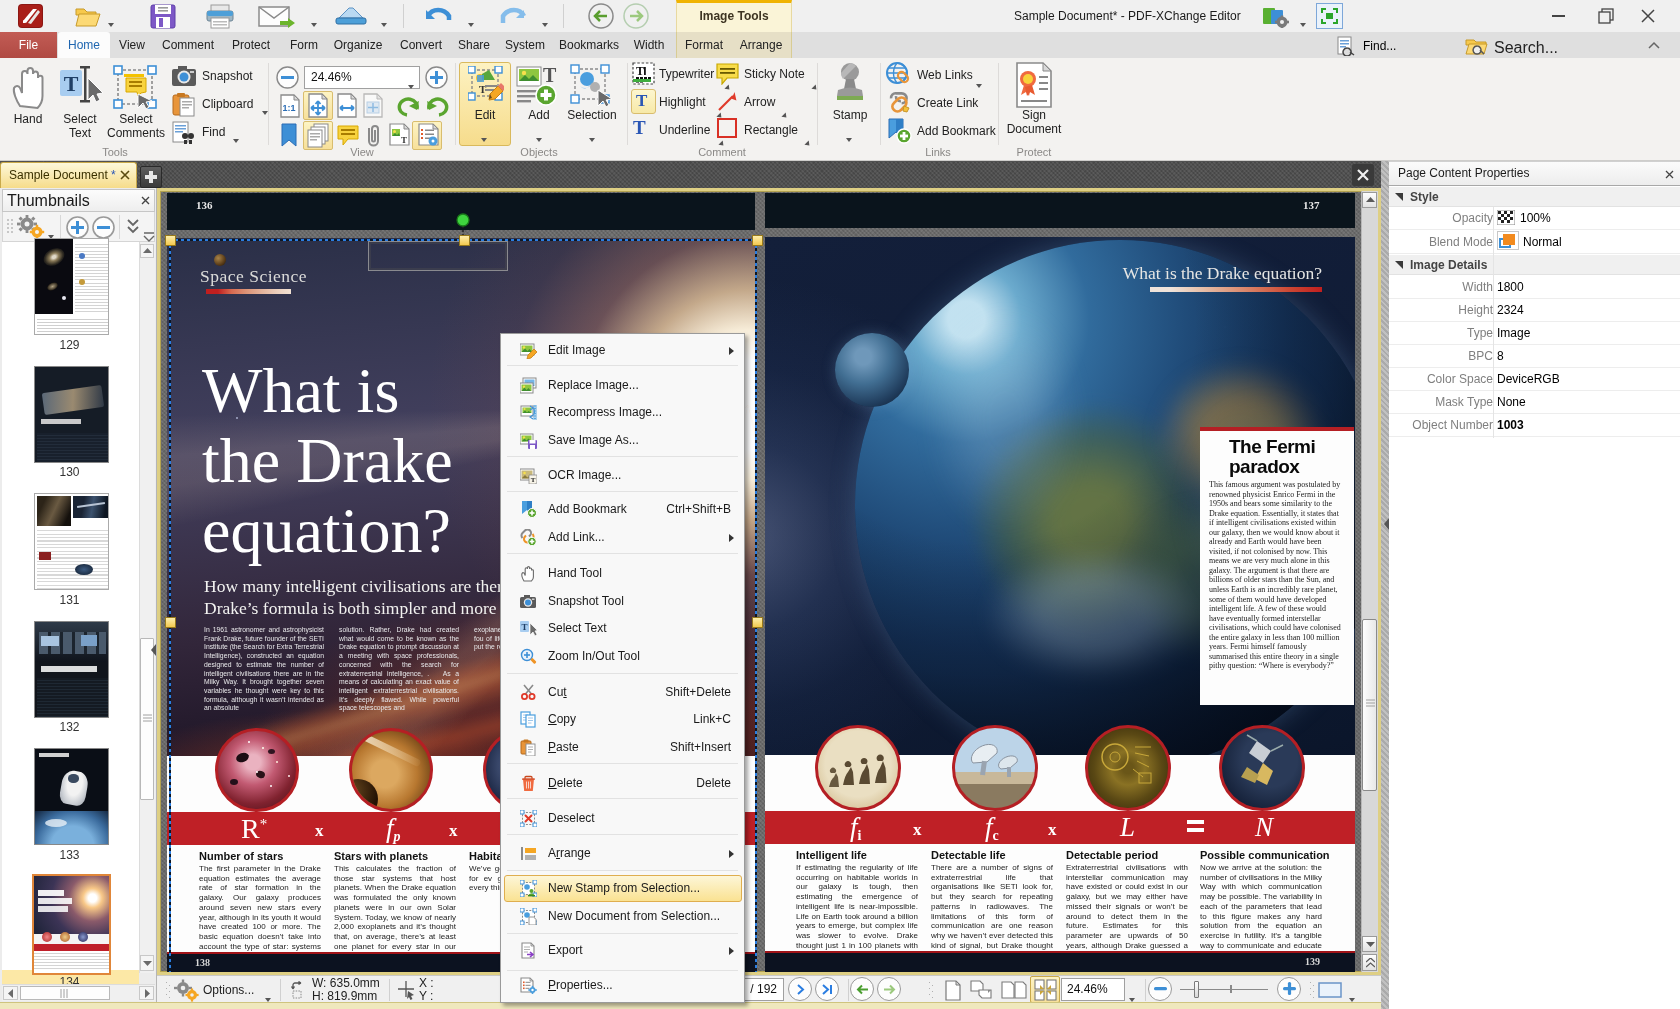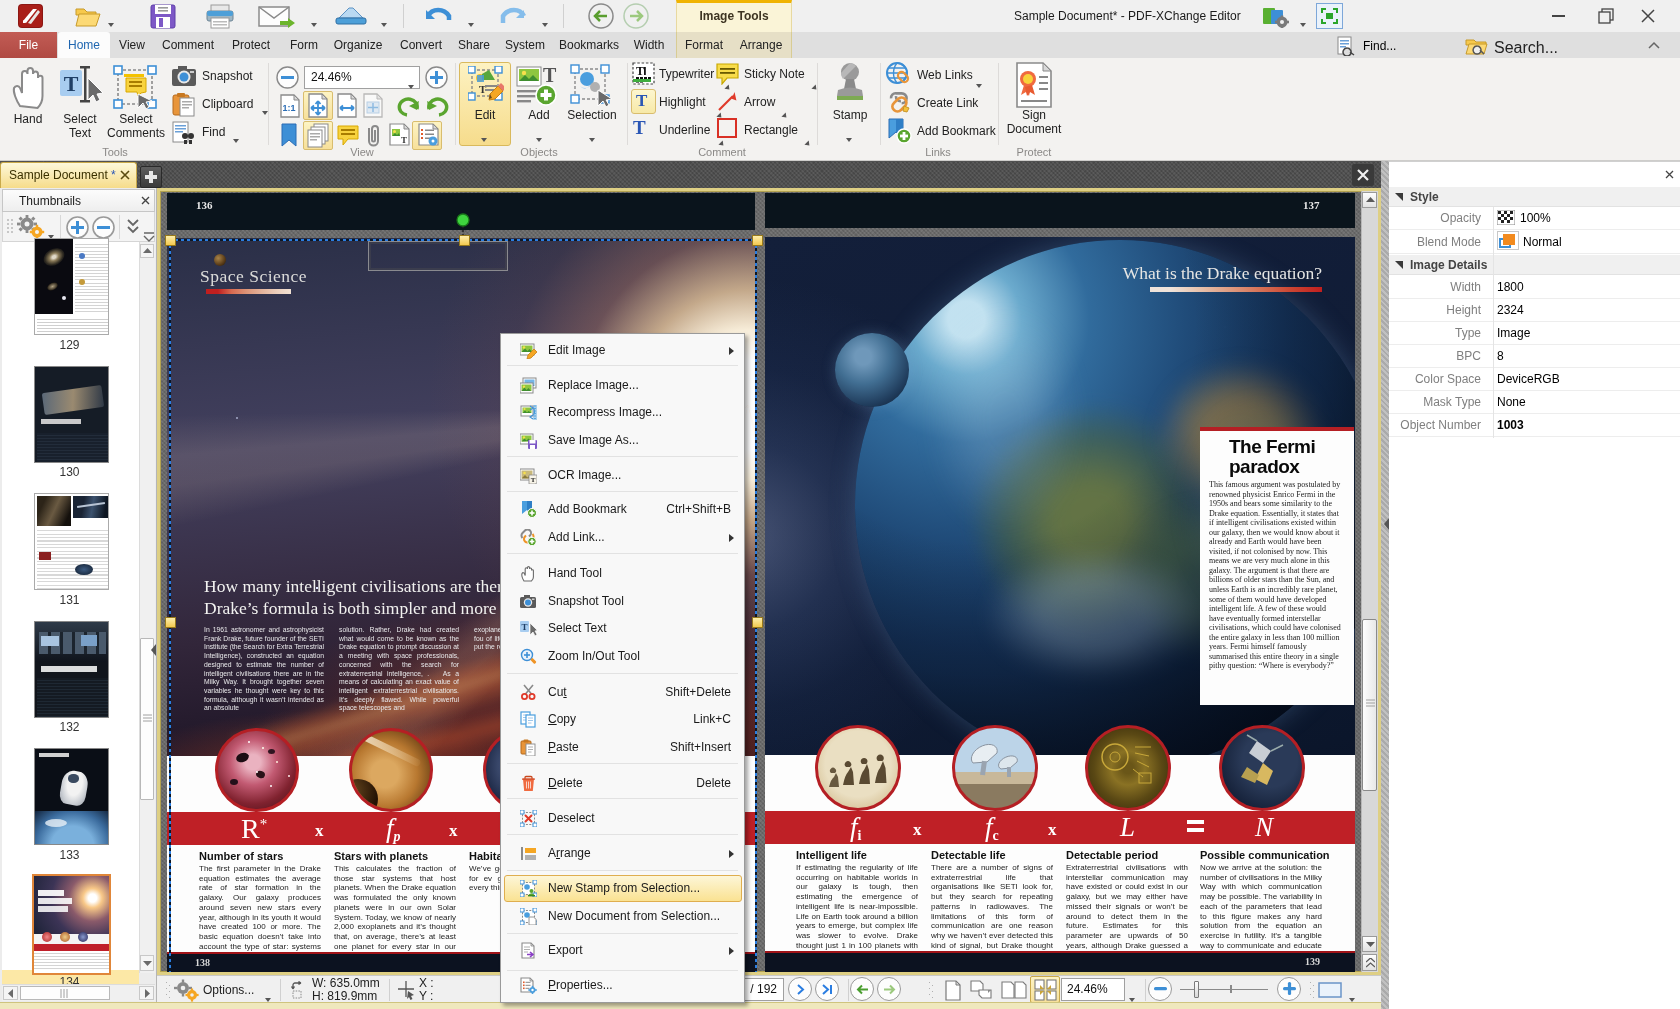--- a/index.html
+++ b/index.html
@@ -28,21 +28,21 @@
 .circ{position:absolute;border-radius:50%;border:3px solid #b51f24;}
 .colh{font-size:11px;font-weight:bold;color:#111;line-height:13px;}
 .colb{font-size:8px;color:#222;line-height:9.7px;text-align:justify;}
 .wcolb{font-size:6.8px;color:#e8e8ea;line-height:8.7px;text-align:justify;}
 #statusbar{position:absolute;left:0px;top:787px;width:1224px;height:28px;background:#f0f0f0;border-top:1px solid #c9c9c9;}
 #bottomstrip{position:absolute;left:0;top:1002px;width:1381px;height:7px;background:#efe8bd;border-top:1px solid #cfc47e;}
 
 #rightpanel{position:absolute;left:1389px;top:161px;width:291px;height:848px;background:#fff;border-top:1px solid #d0d0d0;}
 #rsplitter{position:absolute;left:1381px;top:161px;width:8px;height:848px;background:#b8b8b8;background-image:repeating-linear-gradient(45deg,rgba(255,255,255,.12) 0 2px,rgba(0,0,0,.08) 2px 4px);}
 .prow{position:absolute;left:0;width:291px;height:23px;border-bottom:1px solid #ededed;font-size:12px;}
-.plabel{position:absolute;left:0;top:0;width:100px;height:23px;line-height:23px;text-align:right;color:#7f7f7f;padding-right:8px;}
+.plabel{position:absolute;left:12px;top:0;width:100px;height:23px;line-height:23px;text-align:right;color:#7f7f7f;padding-right:8px;}
 .pval{position:absolute;left:108px;top:0;height:23px;line-height:23px;color:#000;}
 .pgroup{position:absolute;left:0;width:291px;height:20px;background:#f0f0f0;border-bottom:1px solid #e2e2e2;font-size:12px;font-weight:bold;color:#444;line-height:20px;}
 
 #ctxmenu{position:absolute;left:500px;top:333px;width:245px;height:670px;background:#f8f8f8;border:1px solid #9a9a9a;box-shadow:3px 3px 4px rgba(0,0,0,.35);z-index:50;}
 .mi{position:absolute;left:3px;width:237px;height:27px;font-size:12px;color:#1a1a1a;}
 .mi .lbl{position:absolute;left:44px;top:6px;}
 .mi .sc{position:absolute;right:10px;top:6px;}
 .mi .arr{position:absolute;right:7px;top:10px;width:0;height:0;border-top:4px solid transparent;border-bottom:4px solid transparent;border-left:5px solid #333;}
 .msep{position:absolute;left:6px;width:231px;height:1px;background:#e2e2e2;}
 .micon{position:absolute;left:16px;top:5px;width:17px;height:17px;}
@@ -495,21 +495,21 @@
       <rect x="4" y="0" width="4" height="12" fill="#e8e8e8"></rect>
       <rect x="0" y="4" width="12" height="4" fill="#e8e8e8"></rect>
     </svg>
   <div class="abs" style="left:1352px;top:3px;width:22px;height:22px;background:#3a3a3a;border-radius:2px;"></div>
   <svg class="abs" style="left:1357px;top:8px" width="12" height="12">
       <path d="M1 1 L11 11 M11 1 L1 11" stroke="#f0f0f0" stroke-width="2.2"></path>
     </svg>
 </div>
 <div id="leftpanel">
 
-  <div class="abs" style="left:2px;top:1px;width:153px;height:23px;background:linear-gradient(#fcfcfc,#eee);border:1px solid #c6c6c6;font-size:12px;color:#1a1a1a;line-height:22px;padding-left:16px;">Thumbnails</div>
+  <div class="abs" style="left:2px;top:1px;width:153px;height:23px;background:linear-gradient(#fcfcfc,#eee);border:1px solid #c6c6c6;font-size:16px;color:#1a1a1a;line-height:22px;padding-left:4px;">Thumbnails</div>
   <svg class="abs" style="left:141px;top:8px" width="9" height="9">
       <path d="M1 1 L8 8 M8 1 L1 8" stroke="#444" stroke-width="1.4"></path>
     </svg>
 
   <div class="abs" style="left:2px;top:24px;width:153px;height:30px;background:#f4f4f4;border:1px solid #d5d5d5;border-top:none;"></div>
   <svg class="abs" style="left:6px;top:30px" width="8" height="18">
       <g fill="#b8b8b8">
         <circle cx="2" cy="2" r="1"></circle>
         <circle cx="6" cy="2" r="1"></circle>
         <circle cx="2" cy="6" r="1"></circle>
@@ -703,20 +703,21 @@
         radial-gradient(circle 1px at 330px 400px,#8898c8 50%,transparent 51%),
         radial-gradient(circle 1px at 450px 330px,#c8d0f0 50%,transparent 51%),
         radial-gradient(circle 1.2px at 520px 280px,#e0e6ff 50%,transparent 51%);background-repeat:no-repeat;"></div>
 
       <div class="abs" style="left:47px;top:16px;width:12px;height:12px;border-radius:50%;background:radial-gradient(circle at 35% 35%,#a88348,#5a3c18 60%,#1c1206);"></div>
       <div class="abs serif" style="left:33px;top:28px;font-size:17.5px;color:#dcdcda;letter-spacing:.5px;">Space Science</div>
       <div class="abs" style="left:39px;top:51px;width:85px;height:4.5px;background:linear-gradient(90deg,#c01f1f 0 14%,#d86a50 30%,#dd9578 48%,#e4b49c 66%,#ecd0bd 84%,#f2e2d4 100%);"></div>
 
       <div class="abs" style="left:201px;top:3px;width:140px;height:30px;border:1px solid rgba(160,160,160,.8);box-shadow:inset 0 0 0 2px rgba(80,80,80,.35);"></div>
 
+      <div class="abs serif" style="left:35px;top:118px;font-size:64px;line-height:70px;color:#fff;">What is<br>the Drake<br>equation?</div>
       <div class="abs serif" style="left:37px;top:338px;font-size:17.5px;line-height:21.5px;color:#f2f2f0;">How many intelligent civilisations are there i<br>Drake’s formula is both simpler and more co</div>
 
       <div class="abs wcolb" style="left:37px;top:388px;width:120px;">In 1961 astronomer and astrophysicist Frank Drake, future founder of the SETI Institute (the Search for Extra Terrestrial Intelligence), constructed an equation designed to estimate the number of intelligent civilisations there are in the Milky Way. It brought together seven variables he thought were key to this formula, although it wasn’t intended as an absolute</div>
       <div class="abs wcolb" style="left:172px;top:388px;width:120px;">solution. Rather, Drake had created what would come to be known as the Drake equation to prompt discussion at a meeting with space professionals, concerned with the search for extraterrestrial intelligence, . &nbsp;&nbsp;As a means of calculating an exact value of intelligent extraterrestrial civilisations. It’s deeply flawed. While powerful space telescopes and</div>
       <div class="abs wcolb" style="left:307px;top:388px;width:120px;">exoplanets have ena down the latter fou of life, ev either di &nbsp;With o solution put the re extraterre</div>
 
       <div class="abs" style="left:0;top:518px;width:588px;height:56px;background:#fdfdfd;"></div>
       <div class="circ" style="left:48px;top:490px;width:84px;height:84px;overflow:hidden;background:radial-gradient(circle at 45% 40%,#eab2c0 0 12%,#c25a72 36%,#80222f 66%,#3a0f16 100%);">
         <div class="abs" style="left:18px;top:22px;width:13px;height:9px;background:#1c0e14;border-radius:50%;transform:rotate(-20deg)"></div>
         <div class="abs" style="left:38px;top:40px;width:9px;height:7px;background:#2a1218;border-radius:50%;transform:rotate(15deg)"></div>
@@ -978,20 +979,21 @@
       </svg>
     <div class="grip" style="left:1152px;top:5px;"></div>
     <svg class="abs" style="left:1161px;top:6px" width="26" height="17">
         <rect x="1" y="1" width="22" height="14" fill="#eaf2fb" stroke="#6a94c8" stroke-width="1.5"></rect>
       </svg>
     <span class="abs" style="left:1192px;top:12px"><i class="dd"></i></span>
   </div>
 </div>
 <div id="rsplitter"></div>
 <div id="rightpanel">
+  <div class="abs" style="left:0;top:0;width:291px;height:24px;background:linear-gradient(#fbfbfb,#ededed);border-bottom:1px solid #a8a8a8;font-size:12px;color:#1a1a1a;line-height:23px;padding-left:9px;">Page Content Properties</div>
   <svg class="abs" style="left:276px;top:8px" width="9" height="9">
       <path d="M1 1 L8 8 M8 1 L1 8" stroke="#444" stroke-width="1.3"></path>
     </svg>
   <div class="pgroup" style="top:25px;"><svg width="9" height="9" style="margin:0 6px 1px 6px;vertical-align:middle;">
         <path d="M0 0 H8 V8 Z" fill="#3a3a3a"></path>
       </svg>Style</div>
   <div class="prow" style="top:45px;">
       <div class="plabel">Opacity</div>
       <div class="pval"><svg width="18" height="15" style="vertical-align:-3px;margin-right:5px;">
           <rect width="18" height="15" fill="#fff" stroke="#888"></rect>

